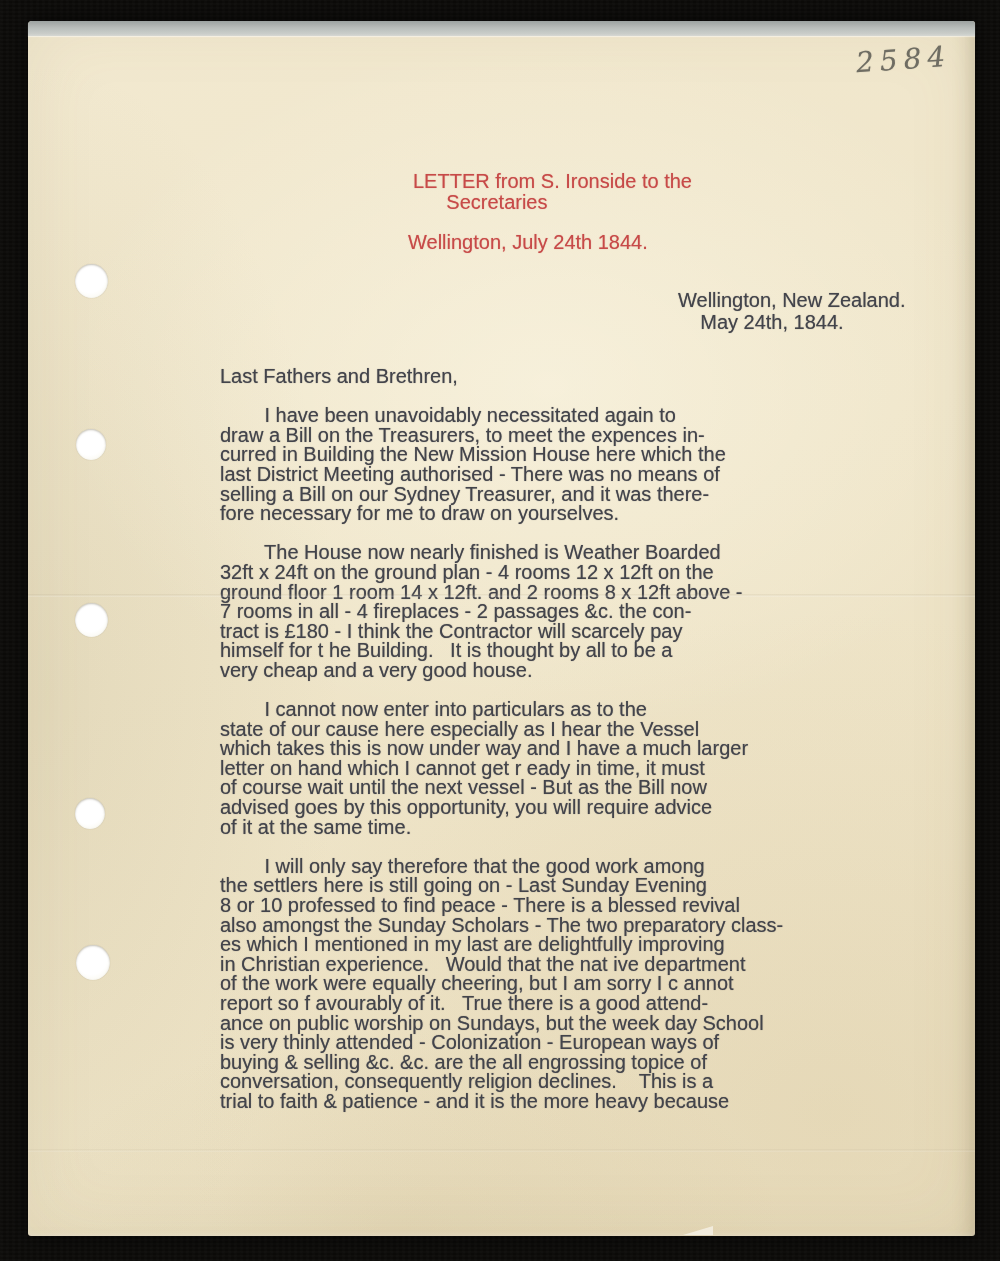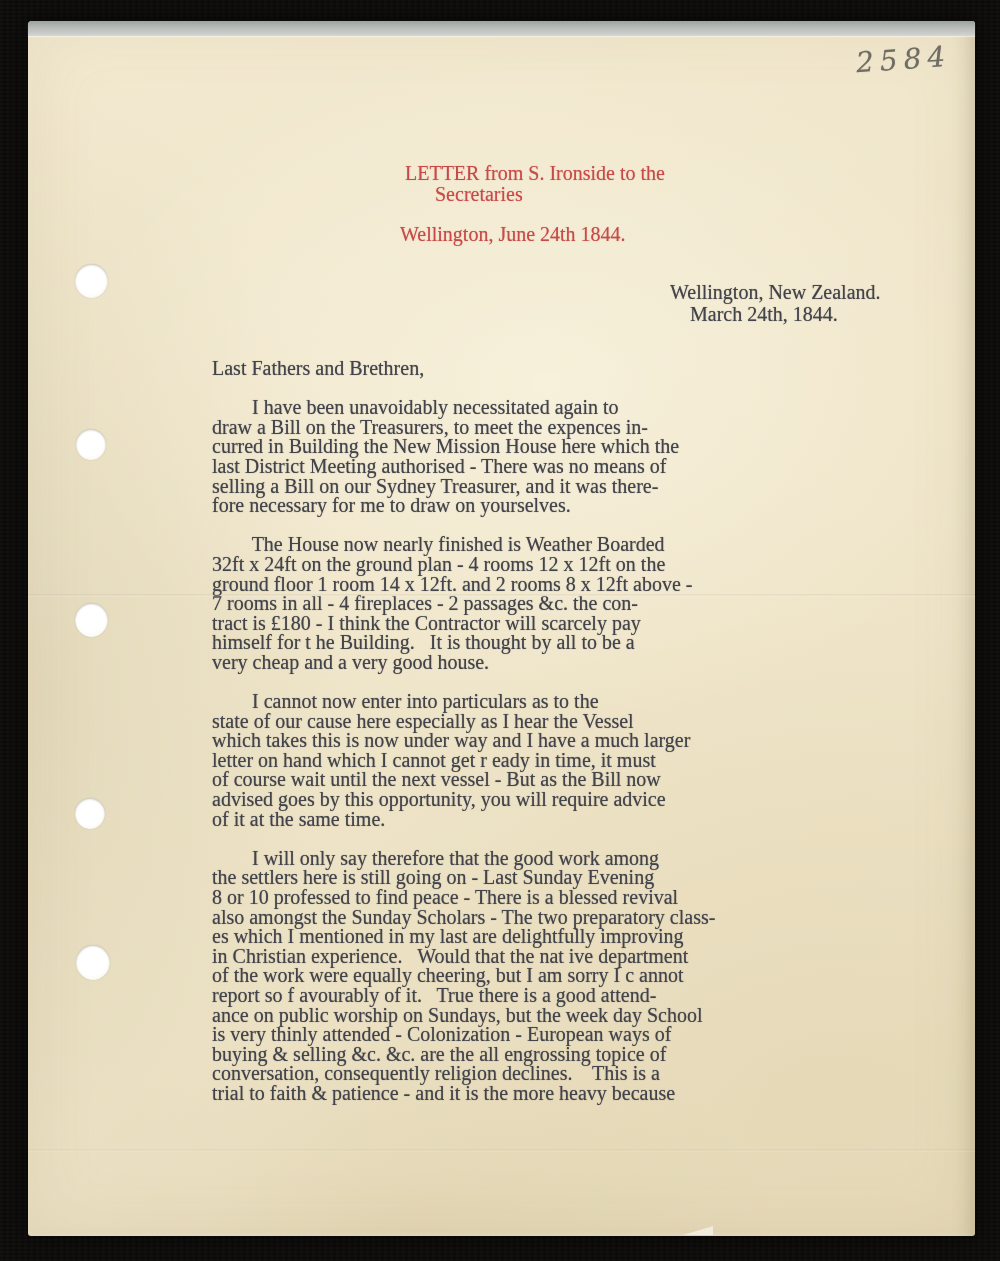--- a/index.html
+++ b/index.html
@@ -61,22 +61,22 @@
     font-family: "DejaVu Serif", serif;
     font-style: italic;
     font-size: 28px;
     letter-spacing: 6px;
     color: #6f6d63;
     transform: rotate(-4deg);
     text-shadow: 0 0 1px rgba(110,108,98,.45);
   }
 
   pre, .line {
-    margin: 0;
-    font-family: Liberation Serif, serif;
+    margin: 8px;
+    font-family: Liberation Sans, sans-serif;
     font-size: 20px;
     line-height: 19.6px;
     white-space: pre;
   }
 
   .red { color: #c74a48; text-shadow: 0 0 1px rgba(199,74,72,.55); }
   .ink { color: #43444b; text-shadow: 0 0 1px rgba(55,56,65,.6); }
 
   .title-block { position: absolute; left: 377px; top: 142px; line-height: 21px; }
   .date-line   { position: absolute; left: 372px; top: 203px; line-height: 21px; }
@@ -112,24 +112,24 @@
   <div class="hole hole-2"></div>
   <div class="hole hole-3"></div>
   <div class="hole hole-4"></div>
   <div class="hole hole-5"></div>
 
   <div class="pencil">2584</div>
 
   <pre class="red title-block">LETTER from S. Ironside to the
       Secretaries</pre>
 
-  <div class="red date-line line">Wellington, June 24th 1844.</div>
+  <div class="red date-line line">Wellington, July 24th 1844.</div>
 
   <pre class="ink addr-block">Wellington, New Zealand.
-    March 24th, 1844.</pre>
+    May 24th, 1844.</pre>
 
   <div class="ink letter-body">
     <div class="line">Last Fathers and Brethren,</div>
     <pre class="para">        I have been unavoidably necessitated again to
 draw a Bill on the Treasurers, to meet the expences in-
 curred in Building the New Mission House here which the
 last District Meeting authorised - There was no means of
 selling a Bill on our Sydney Treasurer, and it was there-
 fore necessary for me to draw on yourselves.</pre>
     <pre class="para">        The House now nearly finished is Weather Boarded

